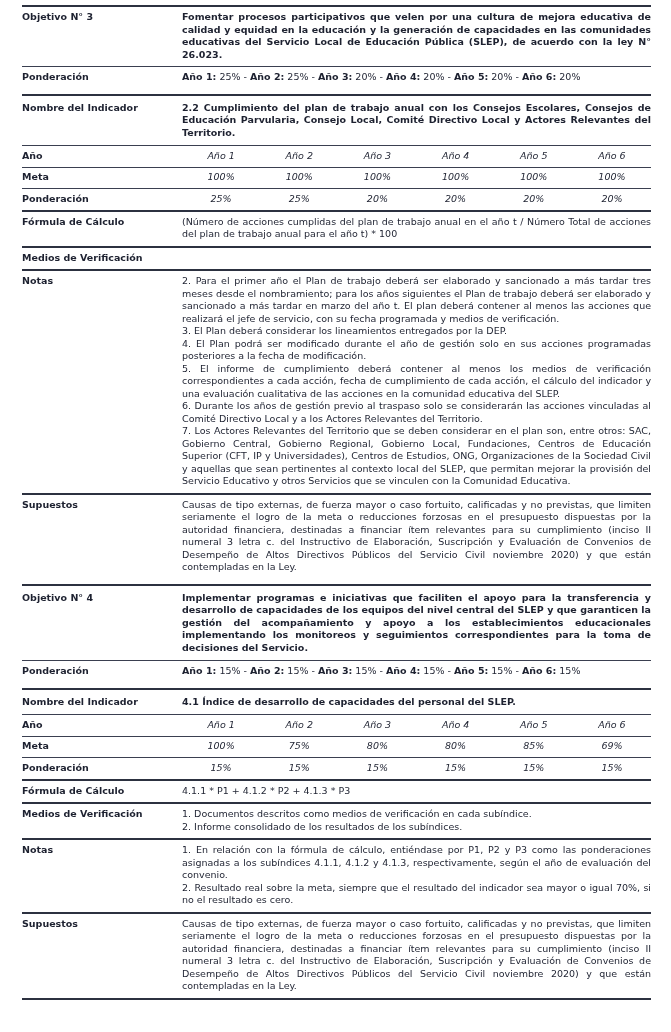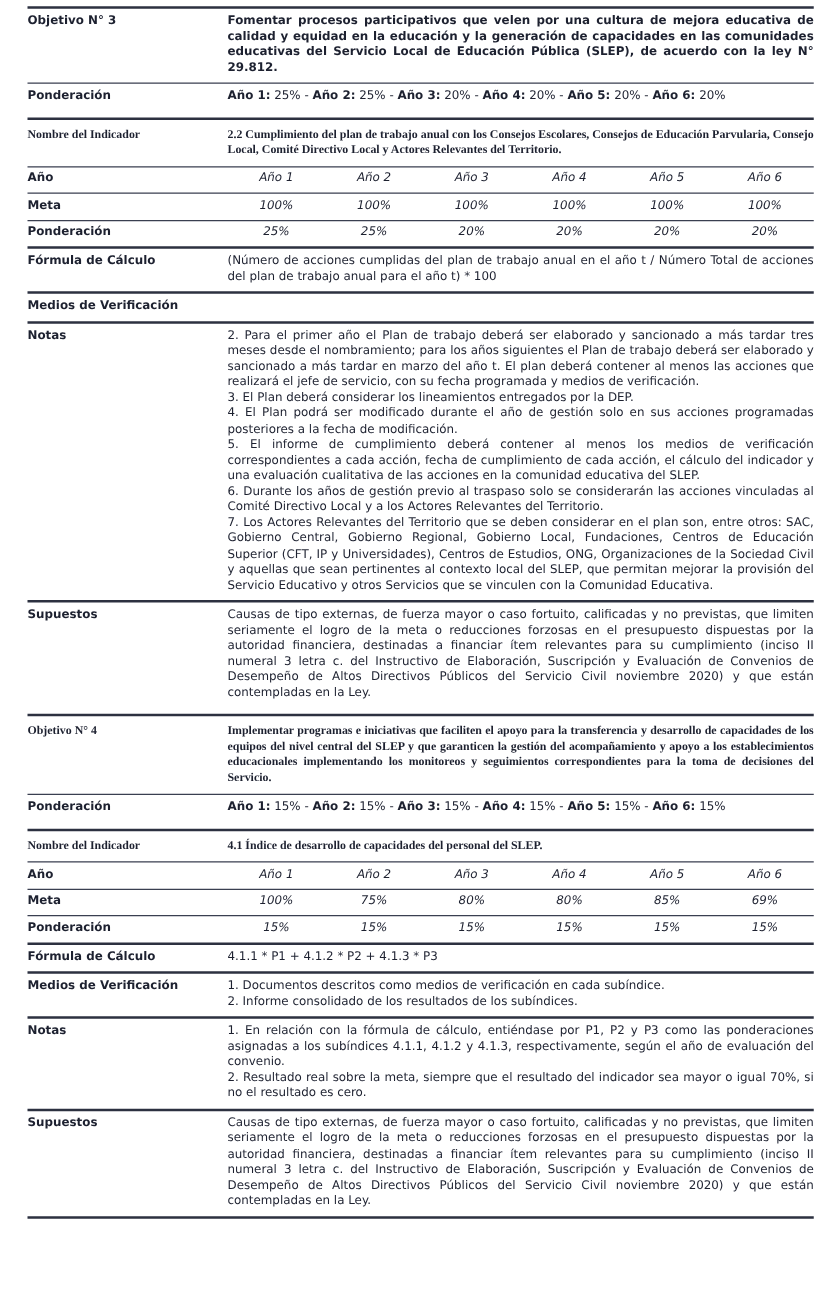--- a/index.html
+++ b/index.html
@@ -15,39 +15,39 @@
     border-top:2.2px solid #2c3140;
     border-bottom:2.2px solid #2c3140;
   }
   .row { display:flex; padding:4px 0 5px; }
   .lbl { flex:0 0 160px; width:160px; font-weight:bold; padding-right:10px; }
   .val { flex:1; min-width:0; }
   .bold { font-weight:bold; }
   .just { text-align:justify; }
   .bt1 { border-top:1.2px solid #3a3f50; }
   .bt2 { border-top:2px solid #2c3140; }
-  .sp  { margin-top:5px; padding-top:6px; padding-bottom:6px;font-family:Liberation Serif, serif; }
+  .sp  { margin-top:5px; padding-top:6px; padding-bottom:6px; }
   .yr  { padding:3.5px 0 4.5px; }
   .ycells { display:flex;font-style:italic; }
   .ycell { flex:1; text-align:center; }
   .pond-line { white-space:nowrap; }
   .pseg + .pseg::before { content:" - "; }
   .note { text-align:justify; }
   p, .mline { margin:0; }
 </style>
 </head>
 <body>
 
 <div class="doc">
 
   <section>
 
     <div class="row">
       <div class="lbl">Objetivo N° 3</div>
-      <div class="val bold just">Fomentar procesos participativos que velen por una cultura de mejora educativa de calidad y equidad en la educación y la generación de capacidades en las comunidades educativas del Servicio Local de Educación Pública (SLEP), de acuerdo con la ley N° 29.812.</div>
+      <div class="val bold just">Fomentar procesos participativos que velen por una cultura de mejora educativa de calidad y equidad en la educación y la generación de capacidades en las comunidades educativas del Servicio Local de Educación Pública (SLEP), de acuerdo con la ley N° 26.023.</div>
     </div>
 
     <div class="row bt1">
       <div class="lbl">Ponderación</div>
       <div class="val pond-line">
         
       
           <span class="pseg"><b>Año 1:</b><span> 25%</span></span>
         
           <span class="pseg"><b>Año 2:</b><span> 25%</span></span>

